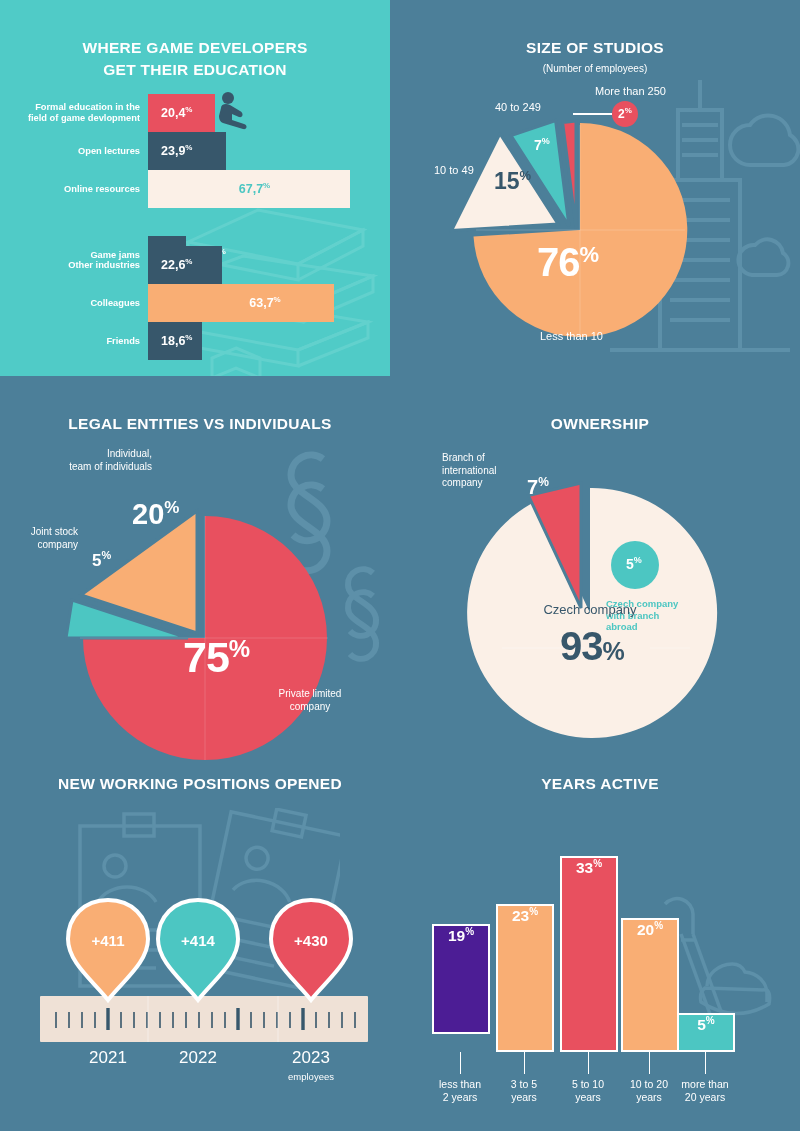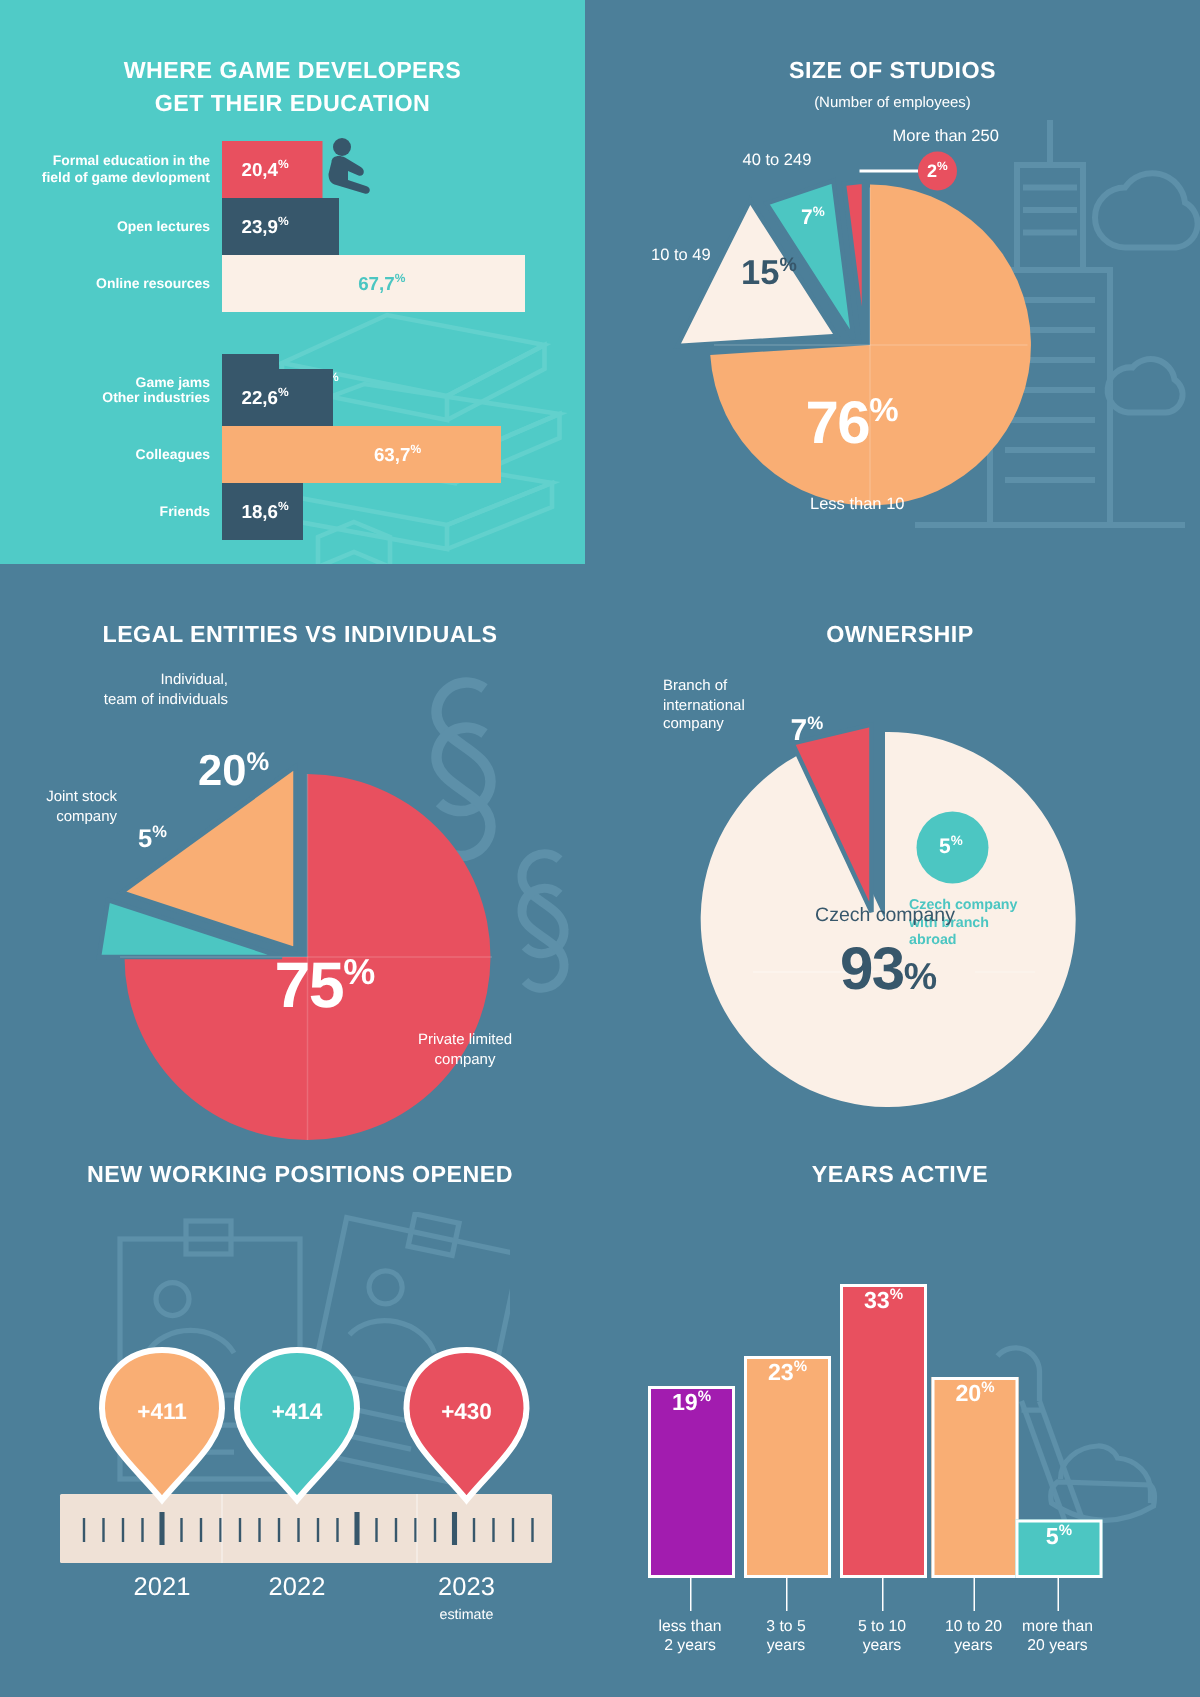--- a/index.html
+++ b/index.html
@@ -187,21 +187,21 @@
         <path d="M190 230 L132.0 139.6 L83.5 236.6 Z" fill="#FBF0E7" stroke="#4C7F99" stroke-width="3"></path>
       </g>
 
       <line x1="190" y1="125" x2="190" y2="335" stroke="#FFFFFF" stroke-opacity=".18" stroke-width="1"></line>
       <line x1="86" y1="230" x2="295" y2="230" stroke="#FFFFFF" stroke-opacity=".18" stroke-width="1"></line>
 
       <line x1="183" y1="114" x2="222" y2="114" stroke="#FFFFFF" stroke-width="2"></line>
       <circle cx="235" cy="114" r="13" fill="#E8505F"></circle>
     </svg>
 
-    <div class="pieval" style="left:147px;top:240px;font-size:40px;letter-spacing:-1px;margin-top:20px;"><span>76</span><span style="font-size:22px;vertical-align:super;">%</span></div>
+    <div class="pieval" style="left:147px;top:240px;font-size:40px;letter-spacing:-1px;"><span>76</span><span style="font-size:22px;vertical-align:super;">%</span></div>
     <div class="pieval" style="left:104px;top:168px;font-size:23px;color:#37576B;"><span>15</span><span style="font-size:13px;vertical-align:super;">%</span></div>
     <div class="pieval" style="left:144px;top:136px;font-size:14px;"><span>7</span><span style="font-size:9px;vertical-align:super;">%</span></div>
     <div class="pieval" style="left:228px;top:106px;font-size:12px;"><span>2</span><span style="font-size:8px;vertical-align:super;">%</span></div>
 
     <div class="pielabel" style="left:205px;top:85px;font-size:11px;">More than 250</div>
     <div class="pielabel" style="left:105px;top:101px;font-size:11px;">40 to 249</div>
     <div class="pielabel" style="left:44px;top:164px;font-size:11px;">10 to 49</div>
     <div class="pielabel" style="left:150px;top:330px;font-size:11px;">Less than 10</div>
   </div>
 
@@ -327,39 +327,39 @@
       <path d="M46 4 C22 4 6 21 6 43 C6 66 30 84 46 104 C62 84 86 66 86 43 C86 21 70 4 46 4 Z" fill="#4CC6C2" stroke="#FFFFFF" stroke-width="4"></path>
       <text class="pin-text" x="46" y="50" text-anchor="middle">+414</text>
     </svg>
     <div class="yearlbl" style="left:143px;top:288px;">2022</div>
 
     <svg style="position:absolute;left:265px;top:136px;" width="92" height="108" viewBox="0 0 92 108">
       <path d="M46 4 C22 4 6 21 6 43 C6 66 30 84 46 104 C62 84 86 66 86 43 C86 21 70 4 46 4 Z" fill="#E8505F" stroke="#FFFFFF" stroke-width="4"></path>
       <text class="pin-text" x="46" y="50" text-anchor="middle">+430</text>
     </svg>
     <div class="yearlbl" style="left:256px;top:288px;">2023</div>
-    <div class="estimate" style="left:256px;top:311px;">estimate</div>
+    <div class="estimate" style="left:256px;top:311px;">employees</div>
   </div>
 
   <div class="panel" id="p6">
 
     <svg style="position:absolute;left:235px;top:130px;" width="140" height="140" viewBox="0 0 140 140">
       <g fill="none" stroke="#5D90A9" stroke-width="3.5">
         <path d="M30 14 a16 16 0 0 1 28 10 L58 44"></path>
         <path d="M46 44 L80 138"></path>
         <path d="M58 44 L92 138"></path>
         <path d="M46 50 L60 50"></path>
         <path d="M72 96 a26 22 0 0 1 25 -22 a14 14 0 0 1 13 8 a24 22 0 0 1 22 22 L132 112"></path>
         <path d="M66 112 q34 22 68 2 q2 -10 -2 -14 L70 98 q-6 4 -4 14 Z"></path>
       </g>
     </svg>
 
     <div class="title" style="position:absolute;left:0;top:14px;width:400px;">YEARS ACTIVE</div>
 
-    <div class="vbar" style="left:32px;top:164px;width:58px;height:128px;background:#a21caf;">
+    <div class="vbar" style="left:32px;top:164px;width:58px;height:110px;background:#4c1d95;">
       <span><span>19</span><span class="pc">%</span></span>
     </div>
     <div class="vbar" style="left:96px;top:144px;width:58px;height:148px;background:#F9AE74;">
       <span><span>23</span><span class="pc">%</span></span>
     </div>
     <div class="vbar" style="left:160px;top:96px;width:58px;height:196px;background:#E8505F;">
       <span><span>33</span><span class="pc">%</span></span>
     </div>
     <div class="vbar" style="left:221px;top:158px;width:58px;height:134px;background:#F9AE74;">
       <span><span>20</span><span class="pc">%</span></span>

